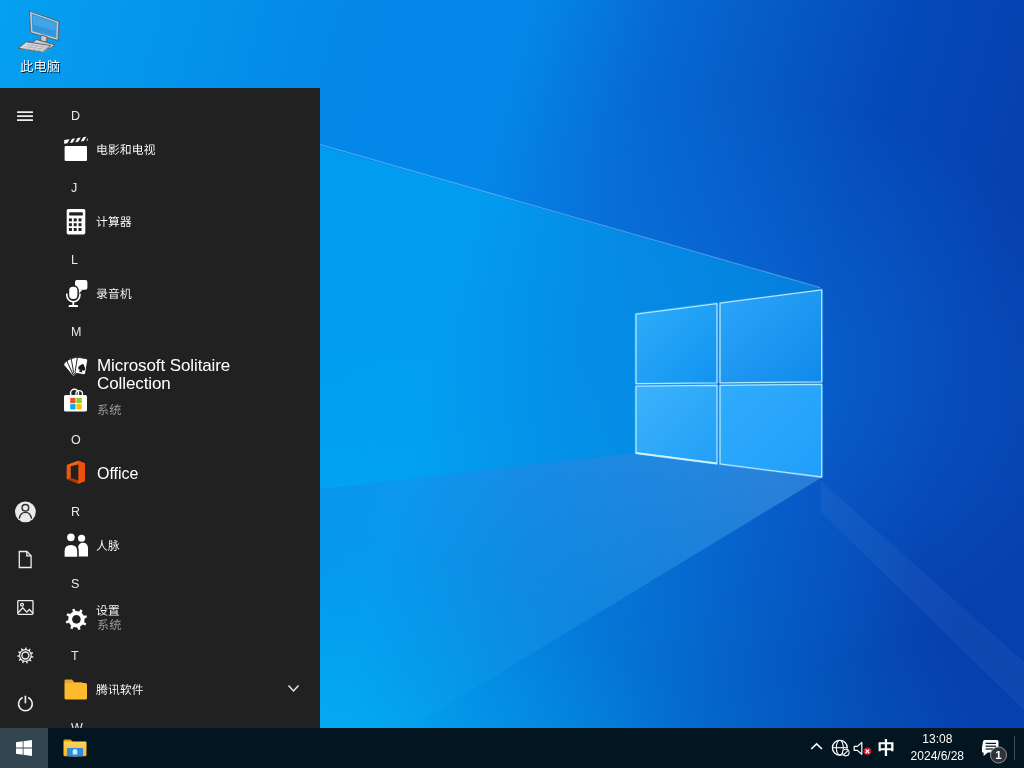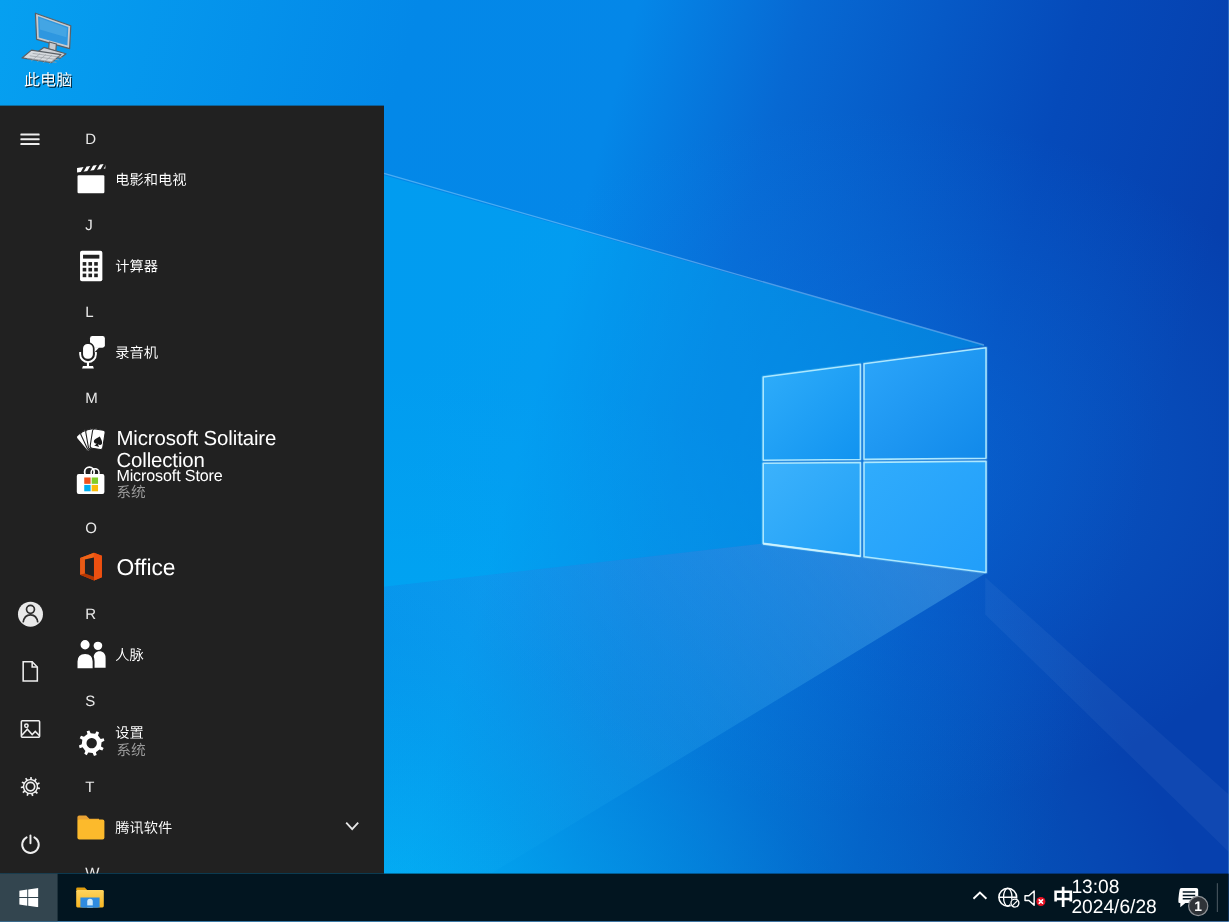--- a/index.html
+++ b/index.html
@@ -210,36 +210,35 @@
       <g>
 <circle cx="12.5" cy="8.3" r="4.0" fill="none" stroke="#fff" stroke-width="1.5"></circle>
 <circle cx="17.2" cy="8.9" r="3.3" fill="none" stroke="#fff" stroke-width="1.3"></circle>
 <rect x="2" y="10" width="23" height="16.6" rx="1.6" fill="#fff"></rect>
 <rect x="8.2" y="12.9" width="5.3" height="5.3" fill="#f1511b"></rect>
 <rect x="14.4" y="12.9" width="5.3" height="5.3" fill="#80cc28"></rect>
 <rect x="8.2" y="19.1" width="5.3" height="5.3" fill="#00adef"></rect>
 <rect x="14.4" y="19.1" width="5.3" height="5.3" fill="#fbbc09"></rect>
 </g>
     </svg>
-<div class="abs" style="left:97px;top:387.5px;width:200px;height:17px;font-size:13.4px;line-height:17px;color:#fff;letter-spacing:-0.1px">Microsoft Store</div>
 <svg style="position:absolute;left:95.0px;top:401.9px" width="28.4" height="15.2">
       <path transform="translate(2.00,12.30) scale(0.012200,-0.012200)" d="M286 224C233 152 150 78 70 30C90 19 121 -6 136 -20C212 34 301 116 361 197ZM636 190C719 126 822 34 872 -22L936 23C882 80 779 168 695 229ZM664 444C690 420 718 392 745 363L305 334C455 408 608 500 756 612L698 660C648 619 593 580 540 543L295 531C367 582 440 646 507 716C637 729 760 747 855 770L803 833C641 792 350 765 107 753C115 736 124 706 126 688C214 692 308 698 401 706C336 638 262 578 236 561C206 539 182 524 162 521C170 502 181 469 183 454C204 462 235 466 438 478C353 425 280 385 245 369C183 338 138 319 106 315C115 295 126 260 129 245C157 256 196 261 471 282V20C471 9 468 5 451 4C435 3 380 3 320 6C332 -15 345 -47 349 -69C422 -69 472 -68 505 -56C539 -44 547 -23 547 19V288L796 306C825 273 849 242 866 216L926 252C885 313 799 405 722 474Z" fill="#9b9b9b" opacity="1.0"></path>
       <path transform="translate(14.20,12.30) scale(0.012200,-0.012200)" d="M698 352V36C698 -38 715 -60 785 -60C799 -60 859 -60 873 -60C935 -60 953 -22 958 114C939 119 909 131 894 145C891 24 887 6 865 6C853 6 806 6 797 6C775 6 772 9 772 36V352ZM510 350C504 152 481 45 317 -16C334 -30 355 -58 364 -77C545 -3 576 126 584 350ZM42 53 59 -21C149 8 267 45 379 82L367 147C246 111 123 74 42 53ZM595 824C614 783 639 729 649 695H407V627H587C542 565 473 473 450 451C431 433 406 426 387 421C395 405 409 367 412 348C440 360 482 365 845 399C861 372 876 346 886 326L949 361C919 419 854 513 800 583L741 553C763 524 786 491 807 458L532 435C577 490 634 568 676 627H948V695H660L724 715C712 747 687 802 664 842ZM60 423C75 430 98 435 218 452C175 389 136 340 118 321C86 284 63 259 41 255C50 235 62 198 66 182C87 195 121 206 369 260C367 276 366 305 368 326L179 289C255 377 330 484 393 592L326 632C307 595 286 557 263 522L140 509C202 595 264 704 310 809L234 844C190 723 116 594 92 561C70 527 51 504 33 500C43 479 55 439 60 423Z" fill="#9b9b9b" opacity="1.0"></path>
     </svg>
 <svg class="abs" style="left:62px;top:458.0px" width="28" height="30">
       <g transform="translate(2,0)">
 <polygon points="2.8,6.9 14.3,2.7 20.9,5.2 20.9,23.1 14.5,25.7 2.8,21" fill="#e2460c"></polygon>
 <polygon points="2.8,6.9 14.3,2.7 14.3,6.6 6.8,8.2" fill="#ef6418"></polygon>
 <polygon points="2.8,6.9 6.8,8.2 6.8,20 2.8,21" fill="#e85b16"></polygon>
 <polygon points="6.8,20 14.3,22.6 14.5,25.7 2.8,21" fill="#b23702"></polygon>
 <polygon points="14.3,2.7 20.9,5.2 20.9,23.1 14.5,25.7 14.3,22.6" fill="#ee5010"></polygon>
 <polygon points="6.8,8.2 14.3,6.6 14.3,22.6 6.8,20" fill="#212121"></polygon>
 </g>
     </svg>
-<div class="abs" style="left:97px;top:465px;width:100px;height:18px;font-size:19px;line-height:18px;color:#fff">Office</div>
+<div class="abs" style="left:97px;top:465px;width:100px;height:18px;font-size:16px;line-height:18px;color:#fff">Office</div>
 <svg class="abs" style="left:62px;top:530.0px" width="28" height="30">
       <g fill="#fff">
 <ellipse cx="19.6" cy="8.2" rx="3.6" ry="3.5"></ellipse>
 <path d="M16,26.5 v-8 c0,-3.8 2.2,-5.7 5,-5.7 s5,1.9 5,5.7 v8 Z"></path>
 <g stroke="#212121" stroke-width="1.6">
 <ellipse cx="8.9" cy="7.3" rx="4.6" ry="4.7"></ellipse>
 <path d="M1.8,27.6 v-6.3 c0,-4.6 2.9,-7.2 7.1,-7.2 s7.1,2.6 7.1,7.2 v6.3 Z"></path>
 </g>
 </g>
     </svg>
@@ -315,21 +314,21 @@
 <path d="M1.2,5.4 h3.2 l4.4,-3.9 v11.8 l-4.4,-3.9 h-3.2 Z" stroke="#fdfdfd" stroke-width="1.2" fill="none" stroke-linejoin="round"></path>
 <circle cx="14.4" cy="10.3" r="3.8" fill="#e81123"></circle>
 <g stroke="#fff" stroke-width="1.3" stroke-linecap="round">
 <line x1="13" y1="8.9" x2="15.8" y2="11.7"></line>
         <line x1="15.8" y1="8.9" x2="13" y2="11.7"></line>
 </g>
 </svg>
 <svg style="position:absolute;left:875.2px;top:737.0px" width="22.0" height="20.9">
       <path transform="translate(2.00,17.30) scale(0.018000,-0.018000)" d="M434 850V676H88V169H208V224H434V-89H561V224H788V174H914V676H561V850ZM208 342V558H434V342ZM788 342H561V558H788Z" fill="#ffffff" opacity="1.0"></path>
     </svg>
-<div class="abs" style="right:60px;top:731px;color:#fff;font-size:16px;line-height:17.3px">13:08<br>2024/6/28</div>
+<div class="abs" style="right:60px;top:731px;text-align:center;color:#fff;font-size:12px;line-height:17.3px">13:08<br>2024/6/28</div>
 <svg class="abs" style="left:982px;top:739px" width="34" height="28">
 <path d="M1,2.6 a1.6,1.6 0 0 1 1.6,-1.6 h12.3 a1.6,1.6 0 0 1 1.6,1.6 v9.2 a1.6,1.6 0 0 1 -1.6,1.6 h-9.1 l-4.2,3.6 v-3.6 h-0.6 a1.6,1.6 0 0 1 -1.6,-1.6 Z" fill="#fdfdfd"></path>
 <g stroke="#021520" stroke-width="1.2">
 <line x1="3.6" y1="4.4" x2="14" y2="4.4"></line>
         <line x1="3.6" y1="7.2" x2="14" y2="7.2"></line>
         <line x1="3.6" y1="10" x2="11" y2="10"></line>
 </g>
 <circle cx="16.5" cy="16" r="8" fill="#2f3338" stroke="#8f9296" stroke-width="1"></circle>
 <text x="16.5" y="20.2" text-anchor="middle" font-family="Liberation Sans, sans-serif" font-size="11.5px" font-weight="bold" fill="#fff">1</text>
 </svg>

